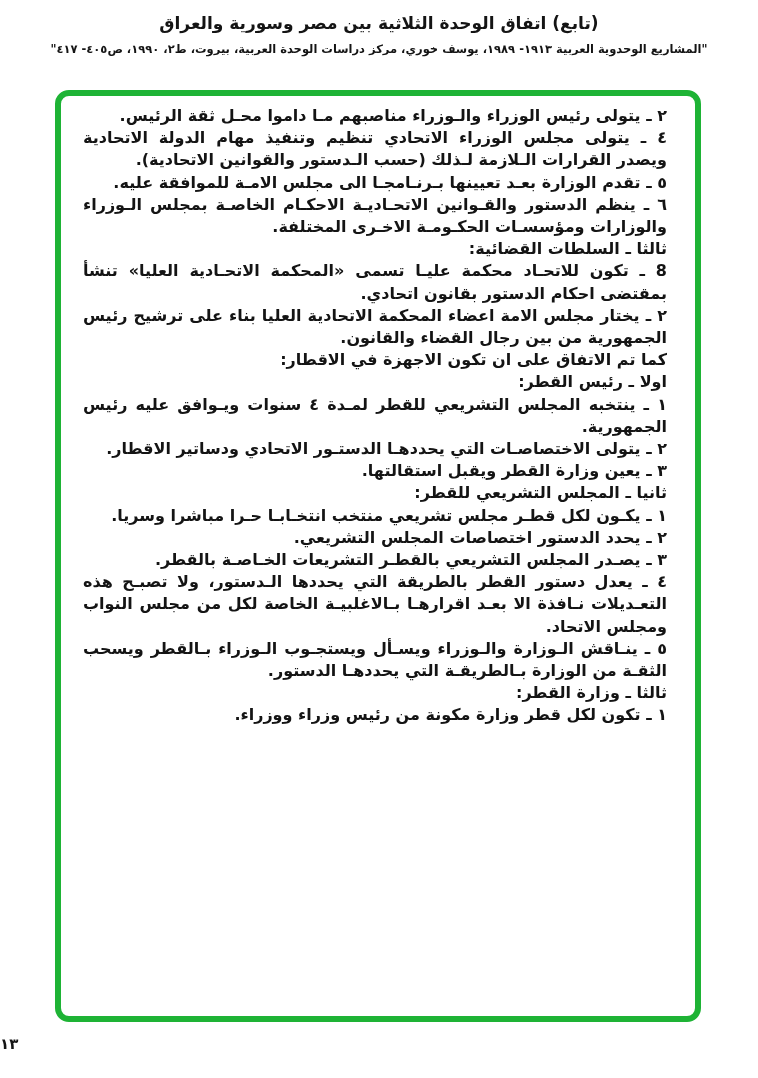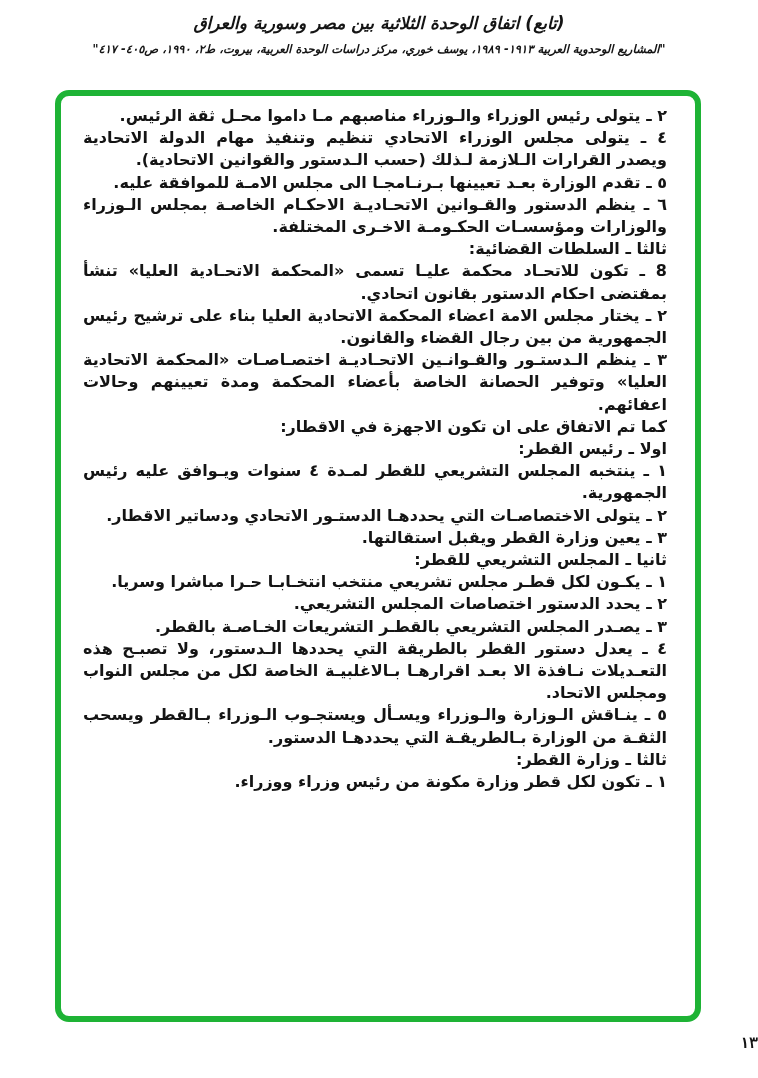--- a/index.html
+++ b/index.html
@@ -12,21 +12,20 @@
     height: 1078px;
     position: relative;
     overflow: hidden;
     font-family: "DejaVu Sans", sans-serif;
     color: #141414;
   }
   .page-header {
     direction: rtl;
     text-align: center;
     padding-top: 13px;
-    font-style: italic;
   }
   .doc-title {
     font-size: 17px;
     font-weight: 800;
     margin: 0 0 9px 0;
     letter-spacing: 0;
   }
   .doc-source {
     font-size: 11.5px;
     font-weight: 700;
@@ -58,23 +57,22 @@
     padding: 0;
   }
   .doc-body p.heading {
     font-weight: 800;
   }
   .page-footer {
     position: absolute;
     left: 0;
     right: 0;
     top: 1034px;
-    text-align: right;
+    text-align: left;
     direction: rtl;
-    font-family: Liberation Mono, monospace;
   }
   .page-number {
     font-size: 15px;
     font-weight: 700;
   }
 </style>
 </head>
 <body>
 
 <header class="page-header">
@@ -84,21 +82,20 @@
 
 <div class="green-frame" style="border-color: rgb(30, 179, 53);">
   <div class="doc-body">
       <p class="para">٢ ـ يتولى رئيس الوزراء والـوزراء مناصبهم مـا داموا محـل ثقة الرئيس.</p>
       <p class="para">٤ ـ يتولى مجلس الوزراء الاتحادي تنظيم وتنفيذ مهام الدولة الاتحادية ويصدر القرارات الـلازمة لـذلك (حسب الـدستور والقوانين الاتحادية).</p>
       <p class="para">٥ ـ تقدم الوزارة بعـد تعيينها بـرنـامجـا الى مجلس الامـة للموافقة عليه.</p>
       <p class="para">٦ ـ ينظم الدستور والقـوانين الاتحـاديـة الاحكـام الخاصـة بمجلس الـوزراء والوزارات ومؤسسـات الحكـومـة الاخـرى المختلفة.</p>
       <p class="para heading">ثالثا ـ السلطات القضائية:</p>
       <p class="para">8 ـ تكون للاتحـاد محكمة عليـا تسمى «المحكمة الاتحـادية العليا» تنشأ بمقتضى احكام الدستور بقانون اتحادي.</p>
       <p class="para">٢ ـ يختار مجلس الامة اعضاء المحكمة الاتحادية العليا بناء على ترشيح رئيس الجمهورية من بين رجال القضاء والقانون.</p>
-      <p class="para">٣ ـ ينظم الـدستـور والقـوانـين الاتحـاديـة اختصـاصـات «المحكمة الاتحادية العليا» وتوفير الحصانة الخاصة بأعضاء المحكمة ومدة تعيينهم وحالات اعفائهم.</p>
       <p class="para">كما تم الاتفاق على ان تكون الاجهزة في الاقطار:</p>
       <p class="para heading">اولا ـ رئيس القطر:</p>
       <p class="para">١ ـ ينتخبه المجلس التشريعي للقطر لمـدة ٤ سنوات ويـوافق عليه رئيس الجمهورية.</p>
       <p class="para">٢ ـ يتولى الاختصاصـات التي يحددهـا الدستـور الاتحادي ودساتير الاقطار.</p>
       <p class="para">٣ ـ يعين وزارة القطر ويقبل استقالتها.</p>
       <p class="para heading">ثانيا ـ المجلس التشريعي للقطر:</p>
       <p class="para">١ ـ يكـون لكل قطـر مجلس تشريعي منتخب انتخـابـا حـرا مباشرا وسريا.</p>
       <p class="para">٢ ـ يحدد الدستور اختصاصات المجلس التشريعي.</p>
       <p class="para">٣ ـ يصـدر المجلس التشريعي بالقطـر التشريعات الخـاصـة بالقطر.</p>
       <p class="para">٤ ـ يعدل دستور القطر بالطريقة التي يحددها الـدستور، ولا تصبـح هذه التعـديلات نـافذة الا بعـد اقرارهـا بـالاغلبيـة الخاصة لكل من مجلس النواب ومجلس الاتحاد.</p>

